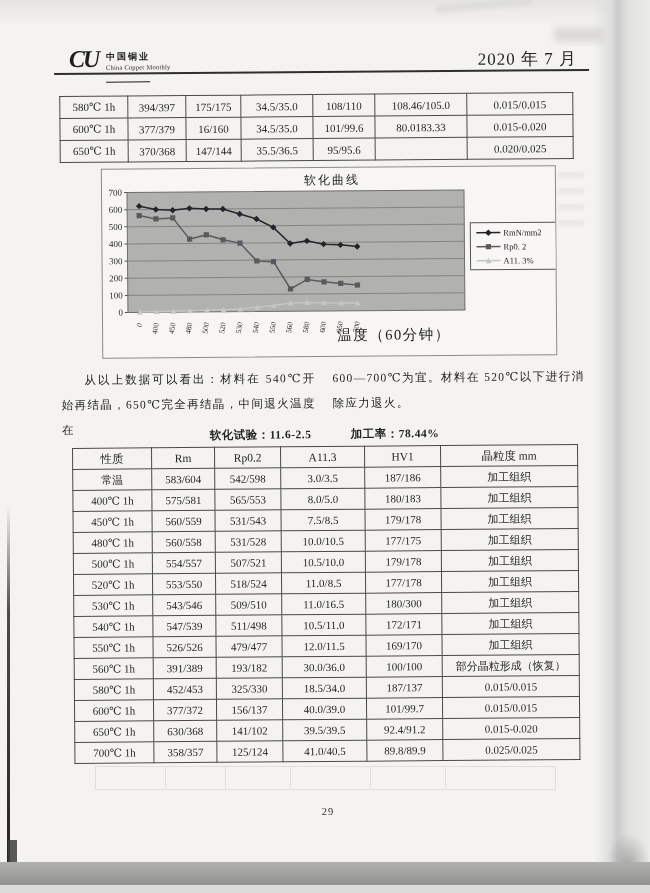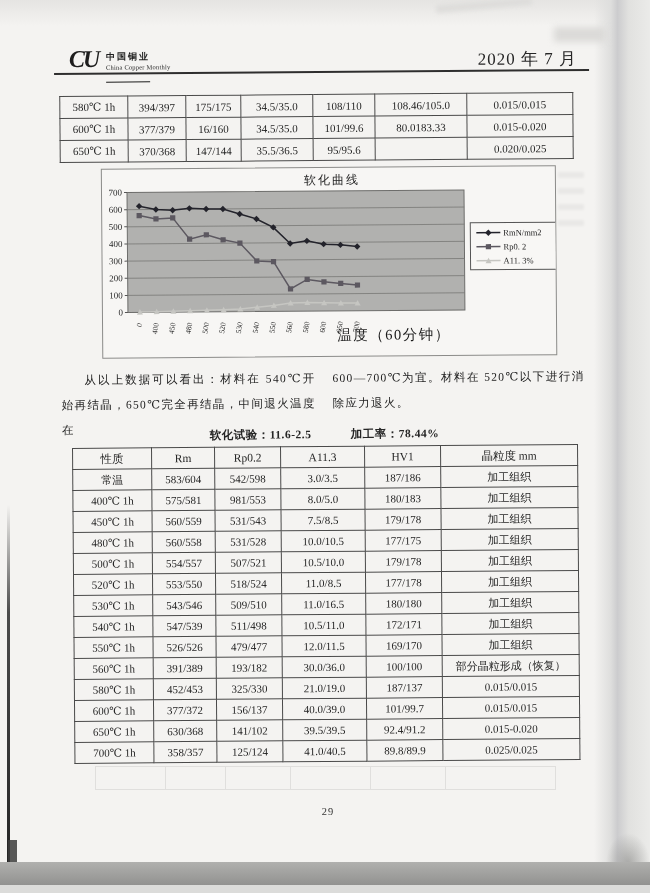--- a/index.html
+++ b/index.html
@@ -238,21 +238,21 @@
             <td>常温</td>
             <td>583/604</td>
             <td>542/598</td>
             <td>3.0/3.5</td>
             <td>187/186</td>
             <td>加工组织</td>
           </tr>
           <tr>
             <td>400℃ 1h</td>
             <td>575/581</td>
-            <td>981/553</td>
+            <td>565/553</td>
             <td>8.0/5.0</td>
             <td>180/183</td>
             <td>加工组织</td>
           </tr>
           <tr>
             <td>450℃ 1h</td>
             <td>560/559</td>
             <td>531/543</td>
             <td>7.5/8.5</td>
             <td>179/178</td>
@@ -280,21 +280,21 @@
             <td>518/524</td>
             <td>11.0/8.5</td>
             <td>177/178</td>
             <td>加工组织</td>
           </tr>
           <tr>
             <td>530℃ 1h</td>
             <td>543/546</td>
             <td>509/510</td>
             <td>11.0/16.5</td>
-            <td>180/180</td>
+            <td>180/300</td>
             <td>加工组织</td>
           </tr>
           <tr>
             <td>540℃ 1h</td>
             <td>547/539</td>
             <td>511/498</td>
             <td>10.5/11.0</td>
             <td>172/171</td>
             <td>加工组织</td>
           </tr>
@@ -311,21 +311,21 @@
             <td>391/389</td>
             <td>193/182</td>
             <td>30.0/36.0</td>
             <td>100/100</td>
             <td>部分晶粒形成（恢复）</td>
           </tr>
           <tr>
             <td>580℃ 1h</td>
             <td>452/453</td>
             <td>325/330</td>
-            <td>21.0/19.0</td>
+            <td>18.5/34.0</td>
             <td>187/137</td>
             <td>0.015/0.015</td>
           </tr>
           <tr>
             <td>600℃ 1h</td>
             <td>377/372</td>
             <td>156/137</td>
             <td>40.0/39.0</td>
             <td>101/99.7</td>
             <td>0.015/0.015</td>

